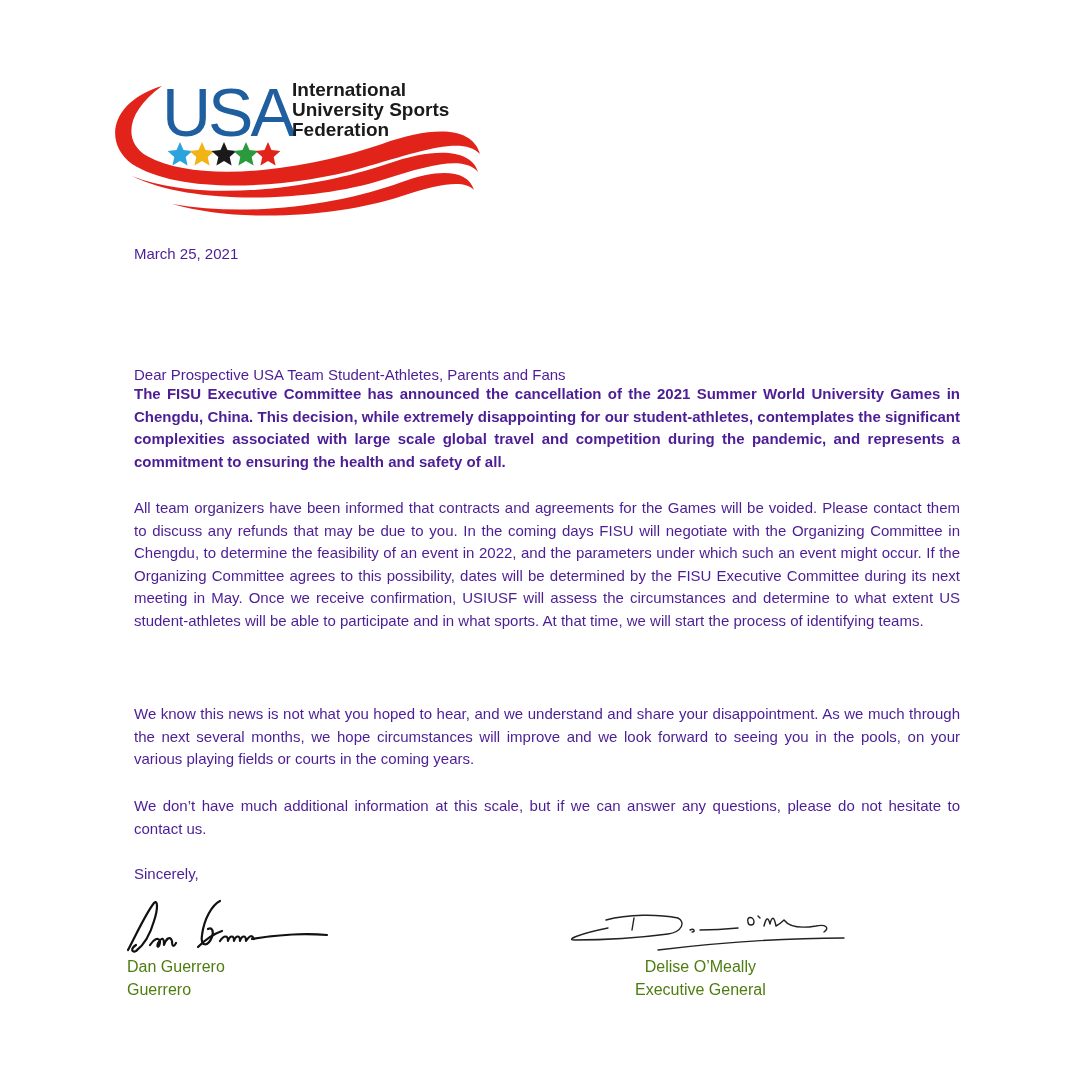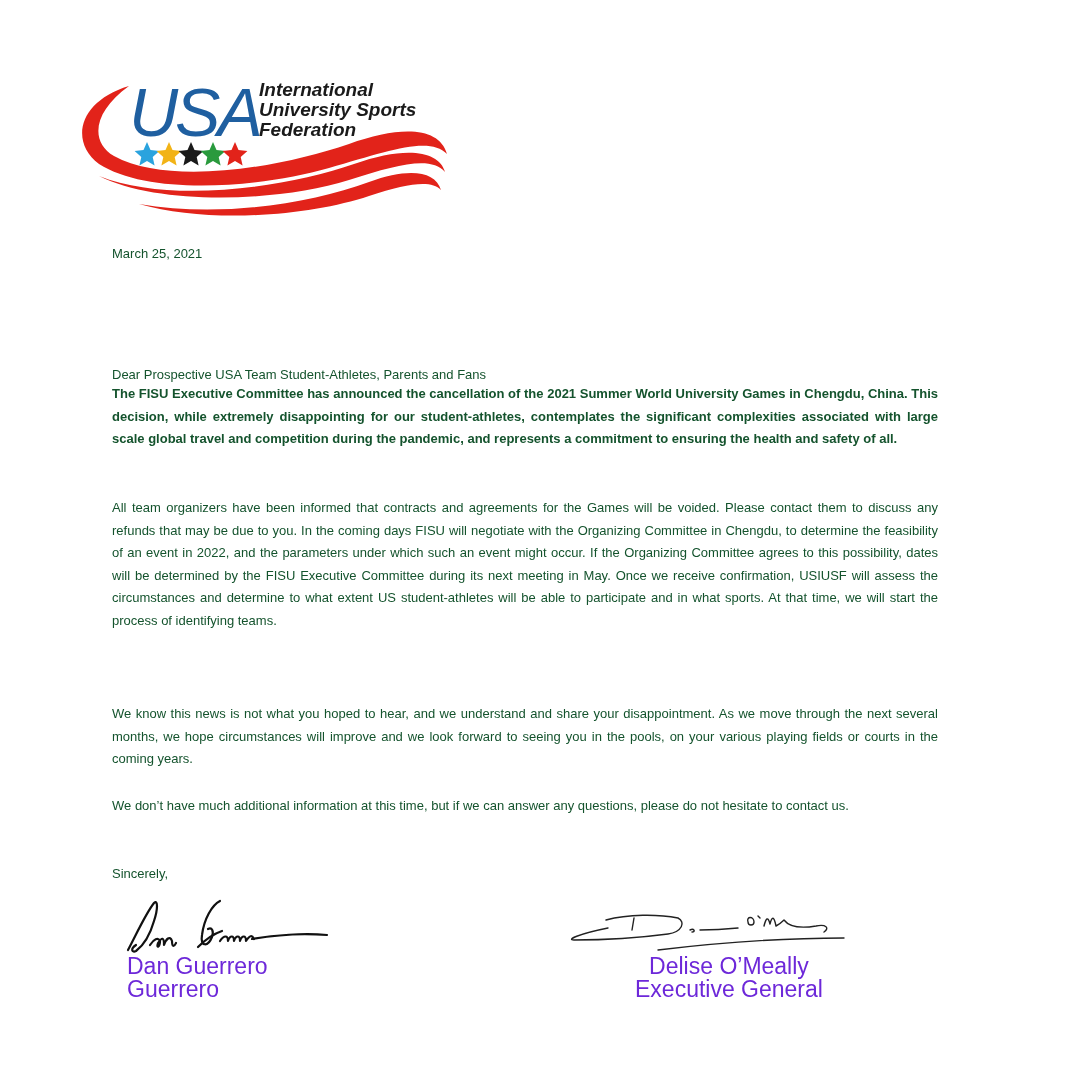--- a/index.html
+++ b/index.html
@@ -10,34 +10,33 @@
     body {
       width: 1080px;
       height: 1080px;
       position: relative;
       overflow: hidden;
       font-family: "Liberation Sans", "DejaVu Sans", sans-serif;
       color: #111111;
     }
     .logo {
       position: absolute;
-      left: 59px;
+      left: 92px;
       top: 56px;
       width: 396px;
       height: 180px;
-      font-style: italic;
     }
     .logo svg { display: block; }
     .letter {
       position: absolute;
-      left: 112px;
+      left: 134px;
       width: 826px;
-      font-size: 13px;
+      font-size: 15px;
       line-height: 22.6px;
-      color: #14532d;
+      color: #4c1d95;
     }
     .date { top: 243px; }
     .salutation { top: 336px; margin-top: 28px; }
     .para {
       text-align: justify;
       text-align-last: left;
       margin: 0;
     }
     .p1 { top: 383px; font-weight: bold; }
     .p2 { top: 497px; }
@@ -53,23 +52,23 @@
     }
     .sig-right {
       position: absolute;
       left: 568px;
       top: 898px;
       width: 280px;
       height: 60px;
     }
     .signer {
       position: absolute;
-      font-size: 23px;
+      font-size: 16px;
       line-height: 23px;
-      color: #6d28d9;
+      color: #4d7c0f;
     }
     .signer-left { left: 127px; top: 955px; }
     .signer-right { left: 635px; top: 955px; text-align: center; }
     .signer div { white-space: nowrap; }
     .logo-text {
       font-family: "Liberation Sans", sans-serif;
     }
   </style>
 </head>
 <body>
@@ -96,22 +95,22 @@
         <path d="M154.0,86.0L157.5,94.1L166.4,95.0L159.7,100.9L161.6,109.5L154.0,105.0L146.4,109.5L148.3,100.9L141.6,95.0L150.5,94.1Z" fill="#2a9a3d"></path>
         <path d="M176.0,86.0L179.5,94.1L188.4,95.0L181.7,100.9L183.6,109.5L176.0,105.0L168.4,109.5L170.3,100.9L163.6,95.0L172.5,94.1Z" fill="#e2231a"></path>
       </g>
   </svg>
 </div>
 
 <div class="letter date">March 25, 2021</div>
 <div class="letter salutation">Dear Prospective USA Team Student-Athletes, Parents and Fans</div>
 <p class="letter para p1">The FISU Executive Committee has announced the cancellation of the 2021 Summer World University Games in Chengdu, China.  This decision, while extremely disappointing for our student-athletes, contemplates the significant complexities associated with large scale global travel and competition during the pandemic, and represents a commitment to ensuring the health and safety of all.</p>
 <p class="letter para p2">All team organizers have been informed that contracts and agreements for the Games will be voided. Please contact them to discuss any refunds that may be due to you. In the coming days FISU will negotiate with the Organizing Committee in Chengdu, to determine the feasibility of an event in 2022, and the parameters under which such an event might occur.  If the Organizing Committee agrees to this possibility, dates will be determined by the FISU Executive Committee during its next meeting in May. Once we receive confirmation, USIUSF will assess the circumstances and determine to what extent US student-athletes will be able to participate and in what sports.  At that time, we will start the process of identifying teams.</p>
-<p class="letter para p3">We know this news is not what you hoped to hear, and we understand and share your disappointment. As we move through the next several months, we hope circumstances will improve and we look forward to seeing you in the pools, on your various playing fields or courts in the coming years.</p>
-<p class="letter para p4">We don’t have much additional information at this time, but if we can answer any questions, please do not hesitate to contact us.</p>
+<p class="letter para p3">We know this news is not what you hoped to hear, and we understand and share your disappointment. As we much through the next several months, we hope circumstances will improve and we look forward to seeing you in the pools, on your various playing fields or courts in the coming years.</p>
+<p class="letter para p4">We don’t have much additional information at this scale, but if we can answer any questions, please do not hesitate to contact us.</p>
 <div class="letter closing">Sincerely,</div>
 
 <svg class="sig-left" viewBox="0 0 205 60">
   <g fill="none" stroke="#111" stroke-width="2.2" stroke-linecap="round" stroke-linejoin="round">
     <path d="M4,55 C12,40 22,18 30,8 C34,4 34,14 30,26 C26,40 20,50 12,56 C8,58 6,54 12,50"></path>
     <path d="M26,50 C30,44 34,42 36,46 C36,52 32,54 34,48 C38,42 40,42 40,50 C42,44 46,40 48,46 C48,52 50,52 52,48"></path>
     <path d="M96,6 C88,10 80,24 78,40 C76,52 84,52 88,42 C90,36 88,32 84,34"></path>
     <path d="M74,52 C82,44 92,38 98,36"></path>
     <path d="M96,46 C100,40 104,40 104,46 C106,40 110,40 110,46 C112,40 116,40 116,46 C118,40 122,40 122,46 C126,40 128,40 130,44"></path>
     <path d="M128,44 C150,40 180,38 203,40"></path>

